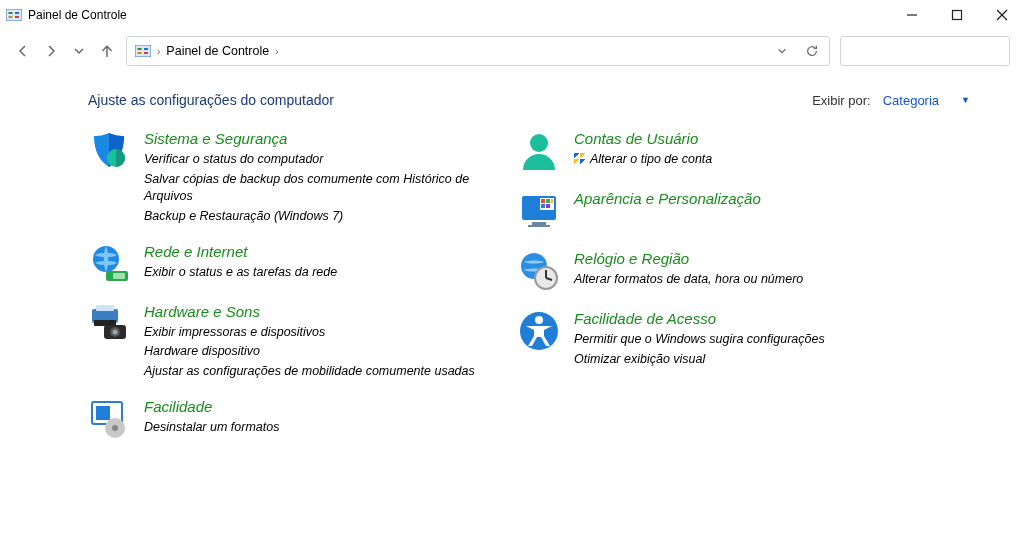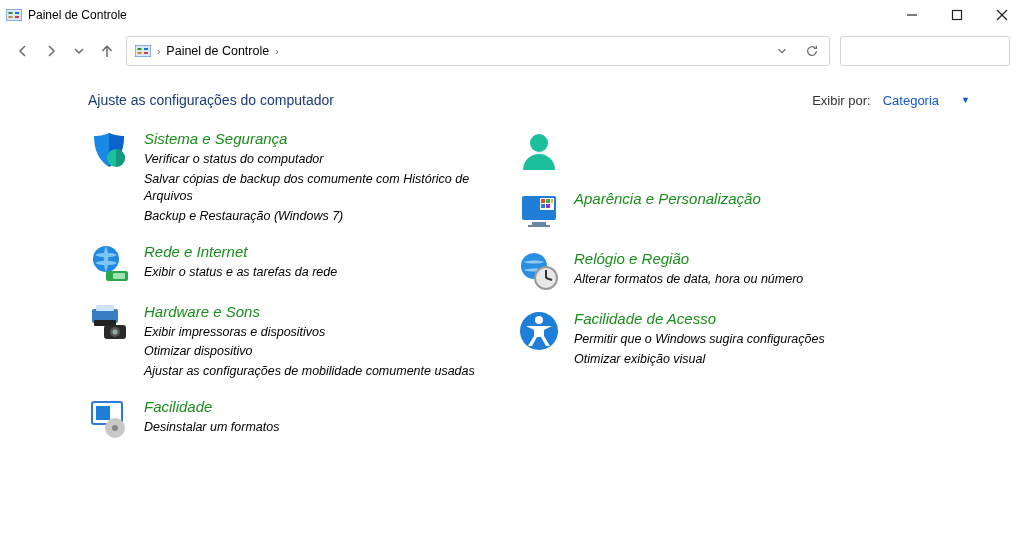--- a/index.html
+++ b/index.html
@@ -199,21 +199,21 @@
               <rect x="8" y="2" width="18" height="6" rx="1" fill="#cfe2f6"></rect>
               <rect x="6" y="17" width="22" height="6" rx="1" fill="#222"></rect>
               <rect x="16" y="22" width="22" height="14" rx="3" fill="#2a2a2a"></rect>
               <circle cx="27" cy="29" r="5" fill="#555"></circle>
               <circle cx="27" cy="29" r="2.5" fill="#9aa"></circle>
             </svg>
         </div>
         <div class="txt">
           <a class="heading">Hardware e Sons</a>
           <a class="link">Exibir impressoras e dispositivos</a>
-          <a class="link">Otimizar dispositivo</a>
+          <a class="link">Hardware dispositivo</a>
           <a class="link">Ajustar as configurações de mobilidade comumente usadas</a>
         </div>
       </div>
 
       <div class="cat">
         <div class="ico">
           <svg viewBox="0 0 42 42">
               <rect x="4" y="4" width="30" height="22" rx="2" fill="#fff" stroke="#2c7cd6" stroke-width="2"></rect>
               <rect x="8" y="8" width="14" height="14" fill="#1f7ed8"></rect>
               <circle cx="27" cy="30" r="10" fill="#c8c8c8"></circle>
@@ -229,20 +229,24 @@
     </div>
 
     <div class="col">
 
       <div class="cat">
         <div class="ico">
           <svg viewBox="0 0 42 42">
               <circle cx="21" cy="13" r="9" fill="#1bbf9c"></circle>
               <path d="M5 40c0-10 8-16 16-16s16 6 16 16H5z" fill="#1bbf9c"></path>
             </svg>
+        </div>
+        <div class="txt">
+          <a class="heading">Contas de Usuário</a>
+          <a class="link shield">Alterar o tipo de conta</a>
         </div>
       </div>
 
       <div class="cat">
         <div class="ico">
           <svg viewBox="0 0 42 42">
               <rect x="4" y="6" width="34" height="24" rx="2" fill="#1f7ed8"></rect>
               <rect x="14" y="32" width="14" height="3" fill="#6986a3"></rect>
               <rect x="10" y="35" width="22" height="2" fill="#6986a3"></rect>
               <rect x="22" y="8" width="14" height="12" fill="#fff"></rect>

